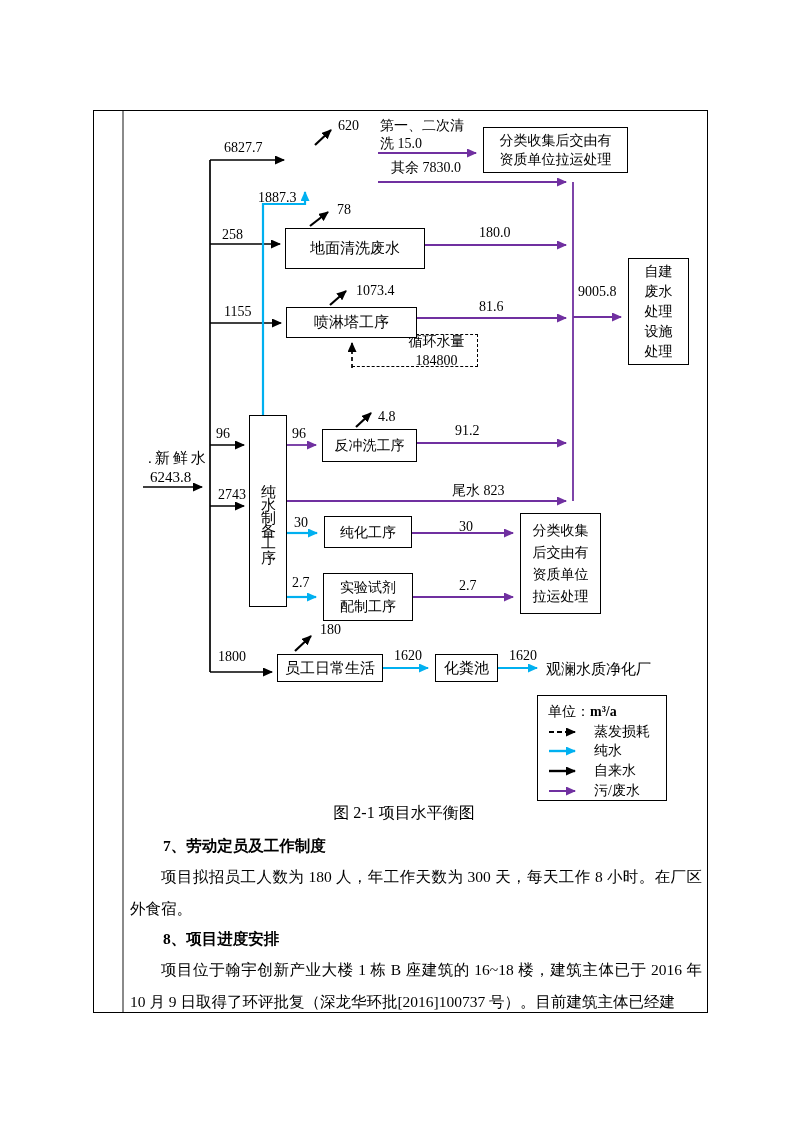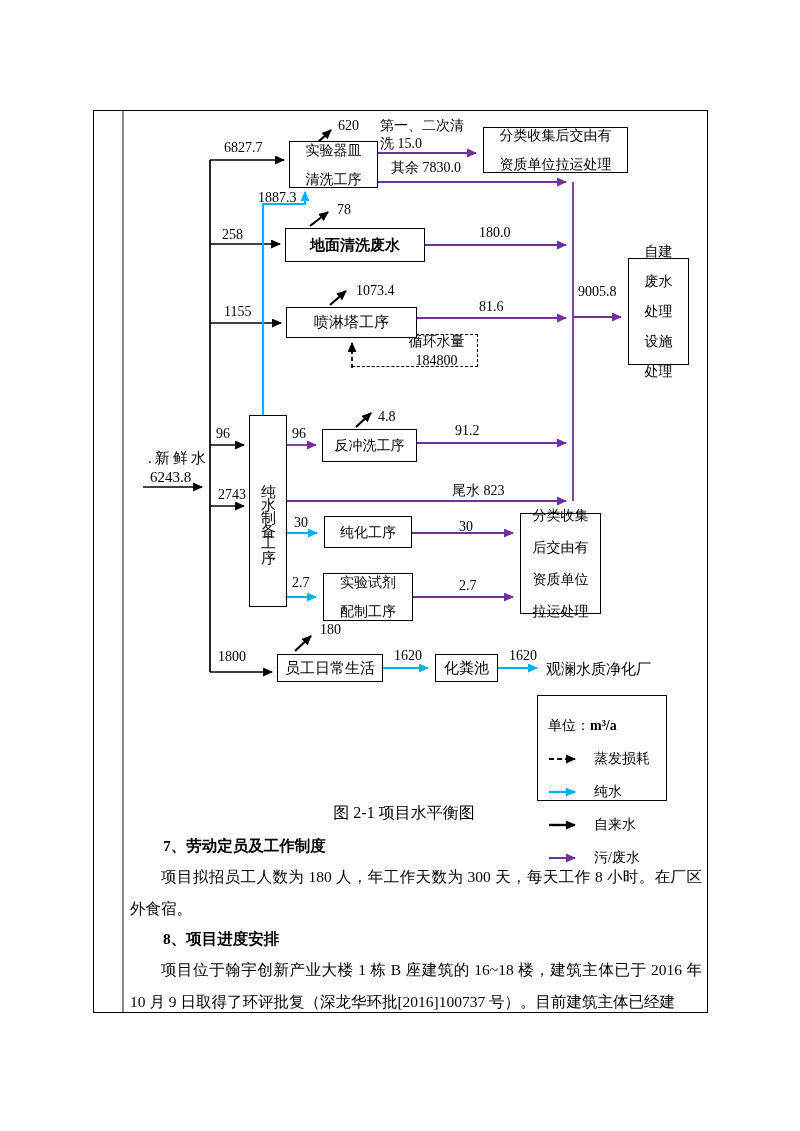--- a/index.html
+++ b/index.html
@@ -3,29 +3,29 @@
 <meta charset="utf-8">
 <style>
   html,body{margin:0;padding:0;background:#fff;}
   .page{position:relative;width:800px;height:1131px;background:#fff;overflow:hidden;
         font-family:"Liberation Serif","DejaVu Serif",serif;color:#000;}
   .frame{position:absolute;left:93px;top:110px;width:613px;height:901px;border:1.8px solid #000;}
   .gutter-line{position:absolute;left:122px;top:111px;width:2px;height:901px;background:#8a8a8a;}
   svg.wires{position:absolute;left:0;top:0;width:800px;height:1131px;}
   .box{position:absolute;box-sizing:border-box;border:1.7px solid #000;background:#fff;
        display:flex;flex-direction:column;align-items:center;justify-content:center;
-       text-align:center;font-size:14px;line-height:19px;gap:10px;}
+       text-align:center;font-size:14px;line-height:19px;}
   .box.dashed{border-style:dashed;background:transparent;}
   .lbl{position:absolute;font-size:14px;line-height:16px;white-space:nowrap;}
   .lbl.center{text-align:left;}
   .vtext{writing-mode:vertical-lr;text-orientation:upright;letter-spacing:13px;font-size:15px;}
   .legend{position:absolute;left:537px;top:695px;width:130px;height:106px;box-sizing:border-box;
           border:1.7px solid #000;background:#fff;padding:7px 0 0 10px;display:flex;
           flex-direction:column;gap:1px;}
-  .legend-row{display:flex;align-items:center;height:21px;font-size:14px;margin-top:14px;}
+  .legend-row{display:flex;align-items:center;height:21px;font-size:14px;}
   .legend-row svg{margin-right:8px;flex:none;}
   .caption{position:absolute;left:124px;top:803px;width:560px;text-align:center;
            font-weight:normal;font-size:16px;}
   .heading{position:absolute;left:163px;font-weight:bold;font-size:15.5px;white-space:nowrap;}
   .para{position:absolute;left:130px;width:572px;font-size:15.5px;line-height:32px;
         text-align:justify;text-indent:2em;}
   .footer{position:absolute;left:0;top:1053px;width:760px;text-align:center;font-size:13px;
           white-space:pre;}
 </style>
 </head>
@@ -90,26 +90,22 @@
       <path d="M413,597 H513" marker-end="url(#mk-p)"></path>
     </g>
 
     <path d="M352,368 V343" stroke="#000" stroke-width="1.7" stroke-dasharray="4,3" fill="none" marker-end="url(#mk-k)"></path>
   </svg>
 
   <div class="box dashed" style="left:352px;top:334px;width:170px;height:33px;border-left:none;justify-content:center;padding-left:44px;width:126px;">
     <span>循环水量 184800</span>
   </div>
 
-  <div class="box" style="left:289px;top:141px;width:89px;height:47px;">
-    <span>实验器皿</span>
-    <span>清洗工序</span>
-  </div>
-
-  <div class="box" style="left:285px;top:228px;width:140px;height:34px;font-size:15px;font-weight:bold;">
+
+  <div class="box" style="left:285px;top:228px;width:140px;height:41px;font-size:15px;">
     <span>地面清洗废水</span>
   </div>
 
   <div class="box" style="left:286px;top:307px;width:131px;height:31px;font-size:15px;text-align:right;">
     <span>喷淋塔工序</span>
   </div>
 
   <div class="box" style="left:249px;top:415px;width:38px;height:192px;">
     <span class="vtext">纯水制备工序</span>
   </div>

